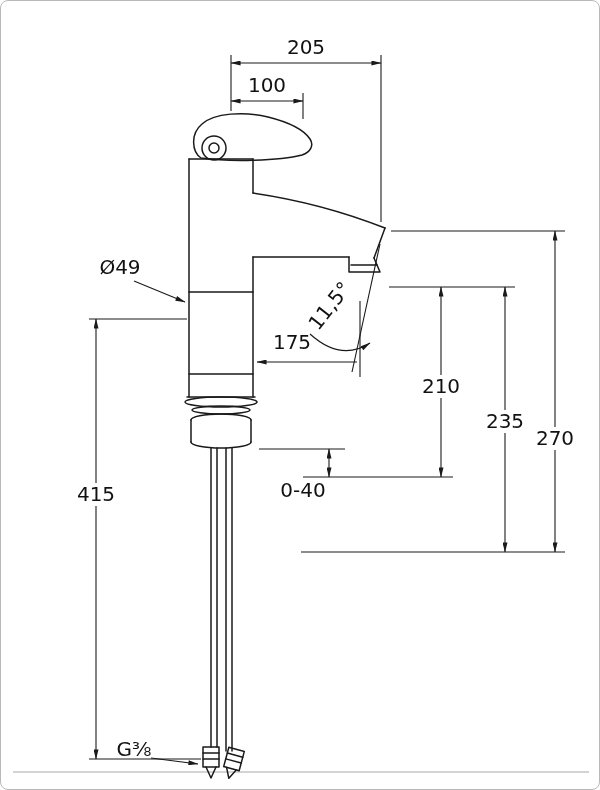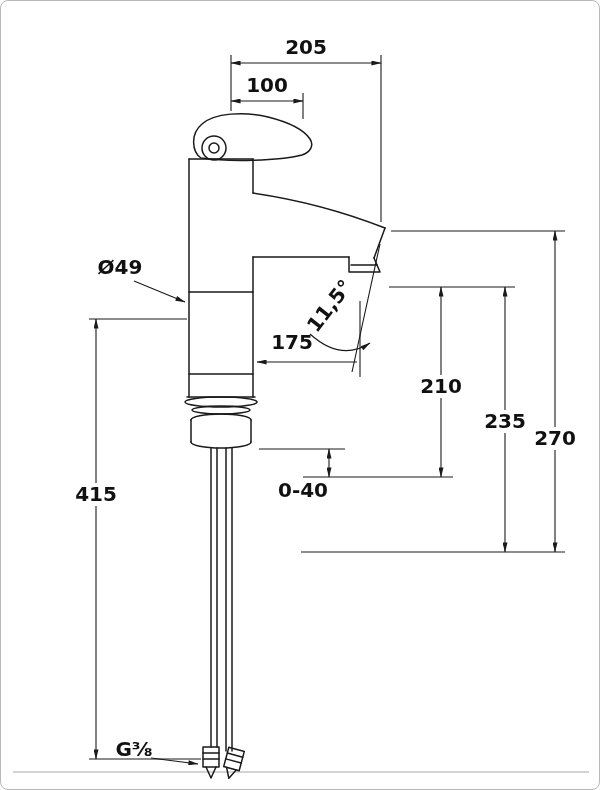--- a/index.html
+++ b/index.html
@@ -1,20 +1,19 @@
 <!DOCTYPE html>
 <html><head>
 <meta charset="utf-8">
 <style>
   html,body{margin:0;padding:0;background:#fff;}
   .page{
     width:600px;height:790px;box-sizing:border-box;position:relative;
     background:#fff;border:1px solid #b9b9b9;border-radius:8px;overflow:hidden;
     font-family:"DejaVu Sans",sans-serif;
-    font-weight:bold;
   }
   svg{display:block;}
   .stroke-d{stroke:#1a1a1a;stroke-width:1.5;fill:none;stroke-linecap:round;stroke-linejoin:round;}
   .stroke-t{stroke:#1a1a1a;stroke-width:1.1;fill:none;}
   .frame-line{stroke:#c6c6c6;stroke-width:1.4;fill:none;}
   .dim-text{font-family:"DejaVu Sans",sans-serif;font-size:20px;fill:#111;}
   .bg{fill:#ffffff;stroke:none;}
 </style>
 </head>
 <body>

